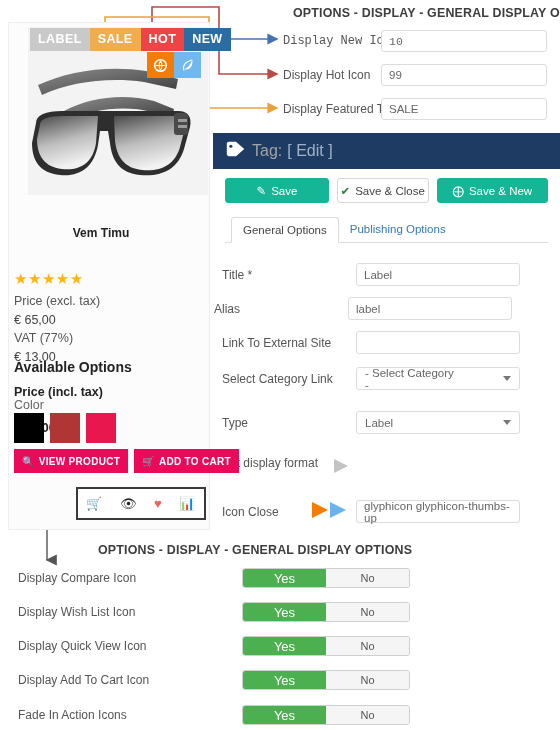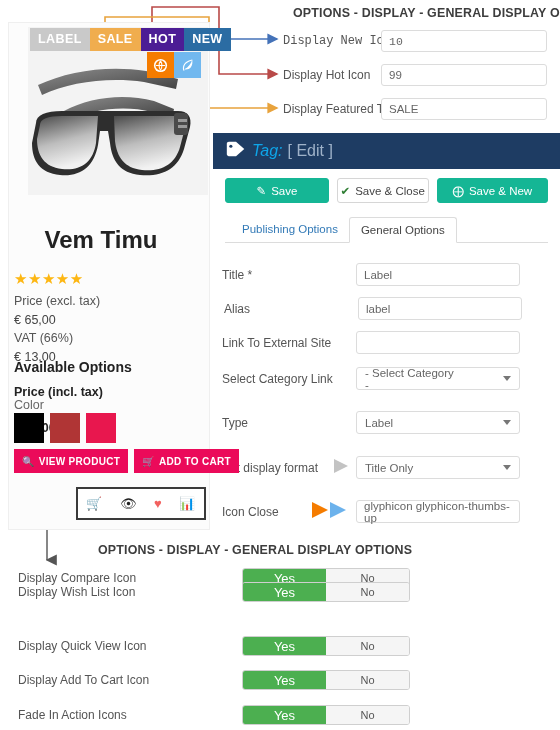--- a/index.html
+++ b/index.html
@@ -19,31 +19,31 @@
     position:absolute;left:28px;top:27px;width:180px;height:168px;
     background:#f3f3f3;z-index:2;overflow:hidden;
   }
   .badges{position:absolute;left:30px;top:28px;display:flex;z-index:6;}
   .badge{
     height:23px;line-height:23px;padding:0 8px;color:#fff;font-size:12.5px;
     font-weight:bold;letter-spacing:.4px;box-sizing:border-box;
   }
   .badge.label{background:#c9c9c9;}
   .badge.sale{background:#f0ad4e;}
-  .badge.hot{background:#4c1d95;}
+  .badge.hot{background:#ef4444;}
   .badge.new{background:#2b6ca3;}
 
   .icon-badges{position:absolute;left:147px;top:52px;display:flex;z-index:6;}
   .ibadge{width:27px;height:26px;display:flex;align-items:center;justify-content:center;}
   .ibadge.orange{background:#f57c00;}
   .ibadge.blue{background:#71b8ef;}
 
   .p-title{
     position:absolute;left:0;top:226px;width:202px;text-align:center;
-    font-size:24px;color:#222;font-weight:bold;z-index:4;
+    font-size:12px;color:#222;font-weight:bold;z-index:4;
   }
   .stars{position:absolute;left:14px;top:270px;color:#fdb714;font-size:15px;letter-spacing:.5px;z-index:4;}
   .price-table{position:absolute;left:14px;top:292px;width:176px;font-size:12.5px;color:#555;z-index:4;}
   .price-row{display:flex;justify-content:space-between;line-height:18.5px;flex-direction:column;}
   .price-row .val{color:#444;}
   .price-row.total .lbl,.price-row.total .val{font-weight:bold;color:#222;margin-top:17px;}
   .avail{position:absolute;left:14px;top:359px;font-size:14px;font-weight:bold;color:#222;z-index:4;}
   .color-lbl{position:absolute;left:14px;top:398px;font-size:12.5px;color:#666;z-index:4;}
   .swatches{position:absolute;left:14px;top:413px;display:flex;gap:6px;z-index:4;}
   .sw{width:30px;height:30px;}
@@ -80,21 +80,21 @@
   #r-feat .flabel{width:98px;}
   #r-new .finput,#r-hot .finput{width:166px;}
   #r-feat .finput{width:166px;}
 
   
   .tag-panel{position:absolute;left:213px;top:133px;width:347px;z-index:3;}
   .tag-head{
     background:#1e3c63;height:36px;display:flex;align-items:center;padding:0 12px;
     color:#fff;font-size:16px;gap:5px;
   }
-  .tag-head .tg-word{color:#0ea5e9;font-style:italic;}
+  .tag-head .tg-word{color:#a3a3a3;}
   .tag-head .tg-edit{color:#9fb2c9;}
   .tag-body{background:#fff;padding:9px 12px 0 12px;}
   .btnbar{display:flex;gap:8px;}
   .tbtn{
     height:25px;display:flex;align-items:center;justify-content:center;gap:5px;
     font-size:11.5px;border-radius:3px;box-sizing:border-box;white-space:nowrap;
   }
   .tbtn.solid{background:#15b695;color:#fff;border:1px solid #15b695;}
   .tbtn.ghost{background:#fff;color:#444;border:1px solid #d6d6d6;}
   #b-save{width:110px;}
@@ -104,21 +104,21 @@
 
   .tabs{display:flex;margin-top:13px;border-bottom:1px solid #dcdcdc;padding-left:6px;}
   .tab{
     font-size:11.5px;padding:6px 11px;box-sizing:border-box;position:relative;top:1px;
   }
   .tab.active{background:#fff;border:1px solid #dcdcdc;border-bottom:1px solid #fff;color:#444;border-radius:3px 3px 0 0;}
   .tab.inactive{color:#337ab7;}
 
   
   #f-title{left:222px;top:263px;}
-  #f-alias{left:224px;top:297px;}
+  #f-alias{left:214px;top:297px;}
   #f-link{left:222px;top:331px;}
   #f-cat{left:222px;top:367px;}
   #f-type{left:222px;top:411px;}
   #f-fmt{left:222px;top:456px;}
   #f-icon{left:222px;top:500px;}
   .tagrow .flabel{width:134px;}
   .tagrow .finput{width:164px;height:23px;}
   .sel{
     box-sizing:border-box;border:1px solid #dcdcdc;border-radius:3px;background:#fff;
     width:164px;height:23px;font-size:11.5px;color:#666;display:flex;align-items:center;
@@ -240,21 +240,21 @@
 
   <div class="p-title">Vem Timu</div>
   <div class="stars">★★★★★</div>
 
   <div class="price-table">
     <div class="price-row">
       <span class="lbl">Price (excl. tax)</span>
       <span class="val">€ 65,00</span>
     </div>
     <div class="price-row">
-      <span class="lbl">VAT (66%)</span>
+      <span class="lbl">VAT (77%)</span>
       <span class="val">€ 13,00</span>
     </div>
     <div class="price-row total">
       <span class="lbl">Price (incl. tax)</span>
       <span class="val">€ 78,00</span>
     </div>
   </div>
 
   <div class="avail">Available Options</div>
   <div class="color-lbl">Color</div>
@@ -317,22 +317,22 @@
         <div class="tbtn ghost" id="b-saveclose">
           <span class="chk">✔</span>
           <span>Save &amp; Close</span>
         </div>
         <div class="tbtn solid" id="b-savenew">
           <span>⨁</span>
           <span>Save &amp; New</span>
         </div>
       </div>
       <div class="tabs">
+        <div class="tab active">General Options</div>
         <div class="tab inactive">Publishing Options</div>
-        <div class="tab active">General Options</div>
       </div>
     </div>
   </div>
 
   <div class="frow tagrow" id="f-title">
     <span class="flabel">Title *</span>
     <span class="finput">Label</span>
   </div>
   <div class="frow tagrow" id="f-alias">
     <span class="flabel">Alias</span>
@@ -351,40 +351,36 @@
   </div>
   <div class="frow tagrow" id="f-type">
     <span class="flabel">Type</span>
     <span class="sel">
       <span>Label</span>
       <i class="caret"></i>
     </span>
   </div>
   <div class="frow tagrow" id="f-fmt">
     <span class="flabel">Set display format</span>
-    <span class="sel">
-      <span>Title Only</span>
-      <i class="caret"></i>
-    </span>
   </div>
   <div class="frow tagrow" id="f-icon">
     <span class="flabel">Icon Close</span>
     <span class="finput">glyphicon glyphicon-thumbs-up</span>
   </div>
 
   <div class="sect-title" id="title-bottom">OPTIONS - DISPLAY - GENERAL DISPLAY OPTIONS</div>
 
   <div class="trow" style="top:568px">
     <span class="tl">Display Compare Icon</span>
     <span class="toggle">
       <span class="yes">Yes</span>
       <span class="no">No</span>
     </span>
   </div>
-  <div class="trow" style="top:582px">
+  <div class="trow" style="top:602px">
     <span class="tl">Display Wish List Icon</span>
     <span class="toggle">
       <span class="yes">Yes</span>
       <span class="no">No</span>
     </span>
   </div>
   <div class="trow" style="top:636px">
     <span class="tl">Display Quick View Icon</span>
     <span class="toggle">
       <span class="yes">Yes</span>

